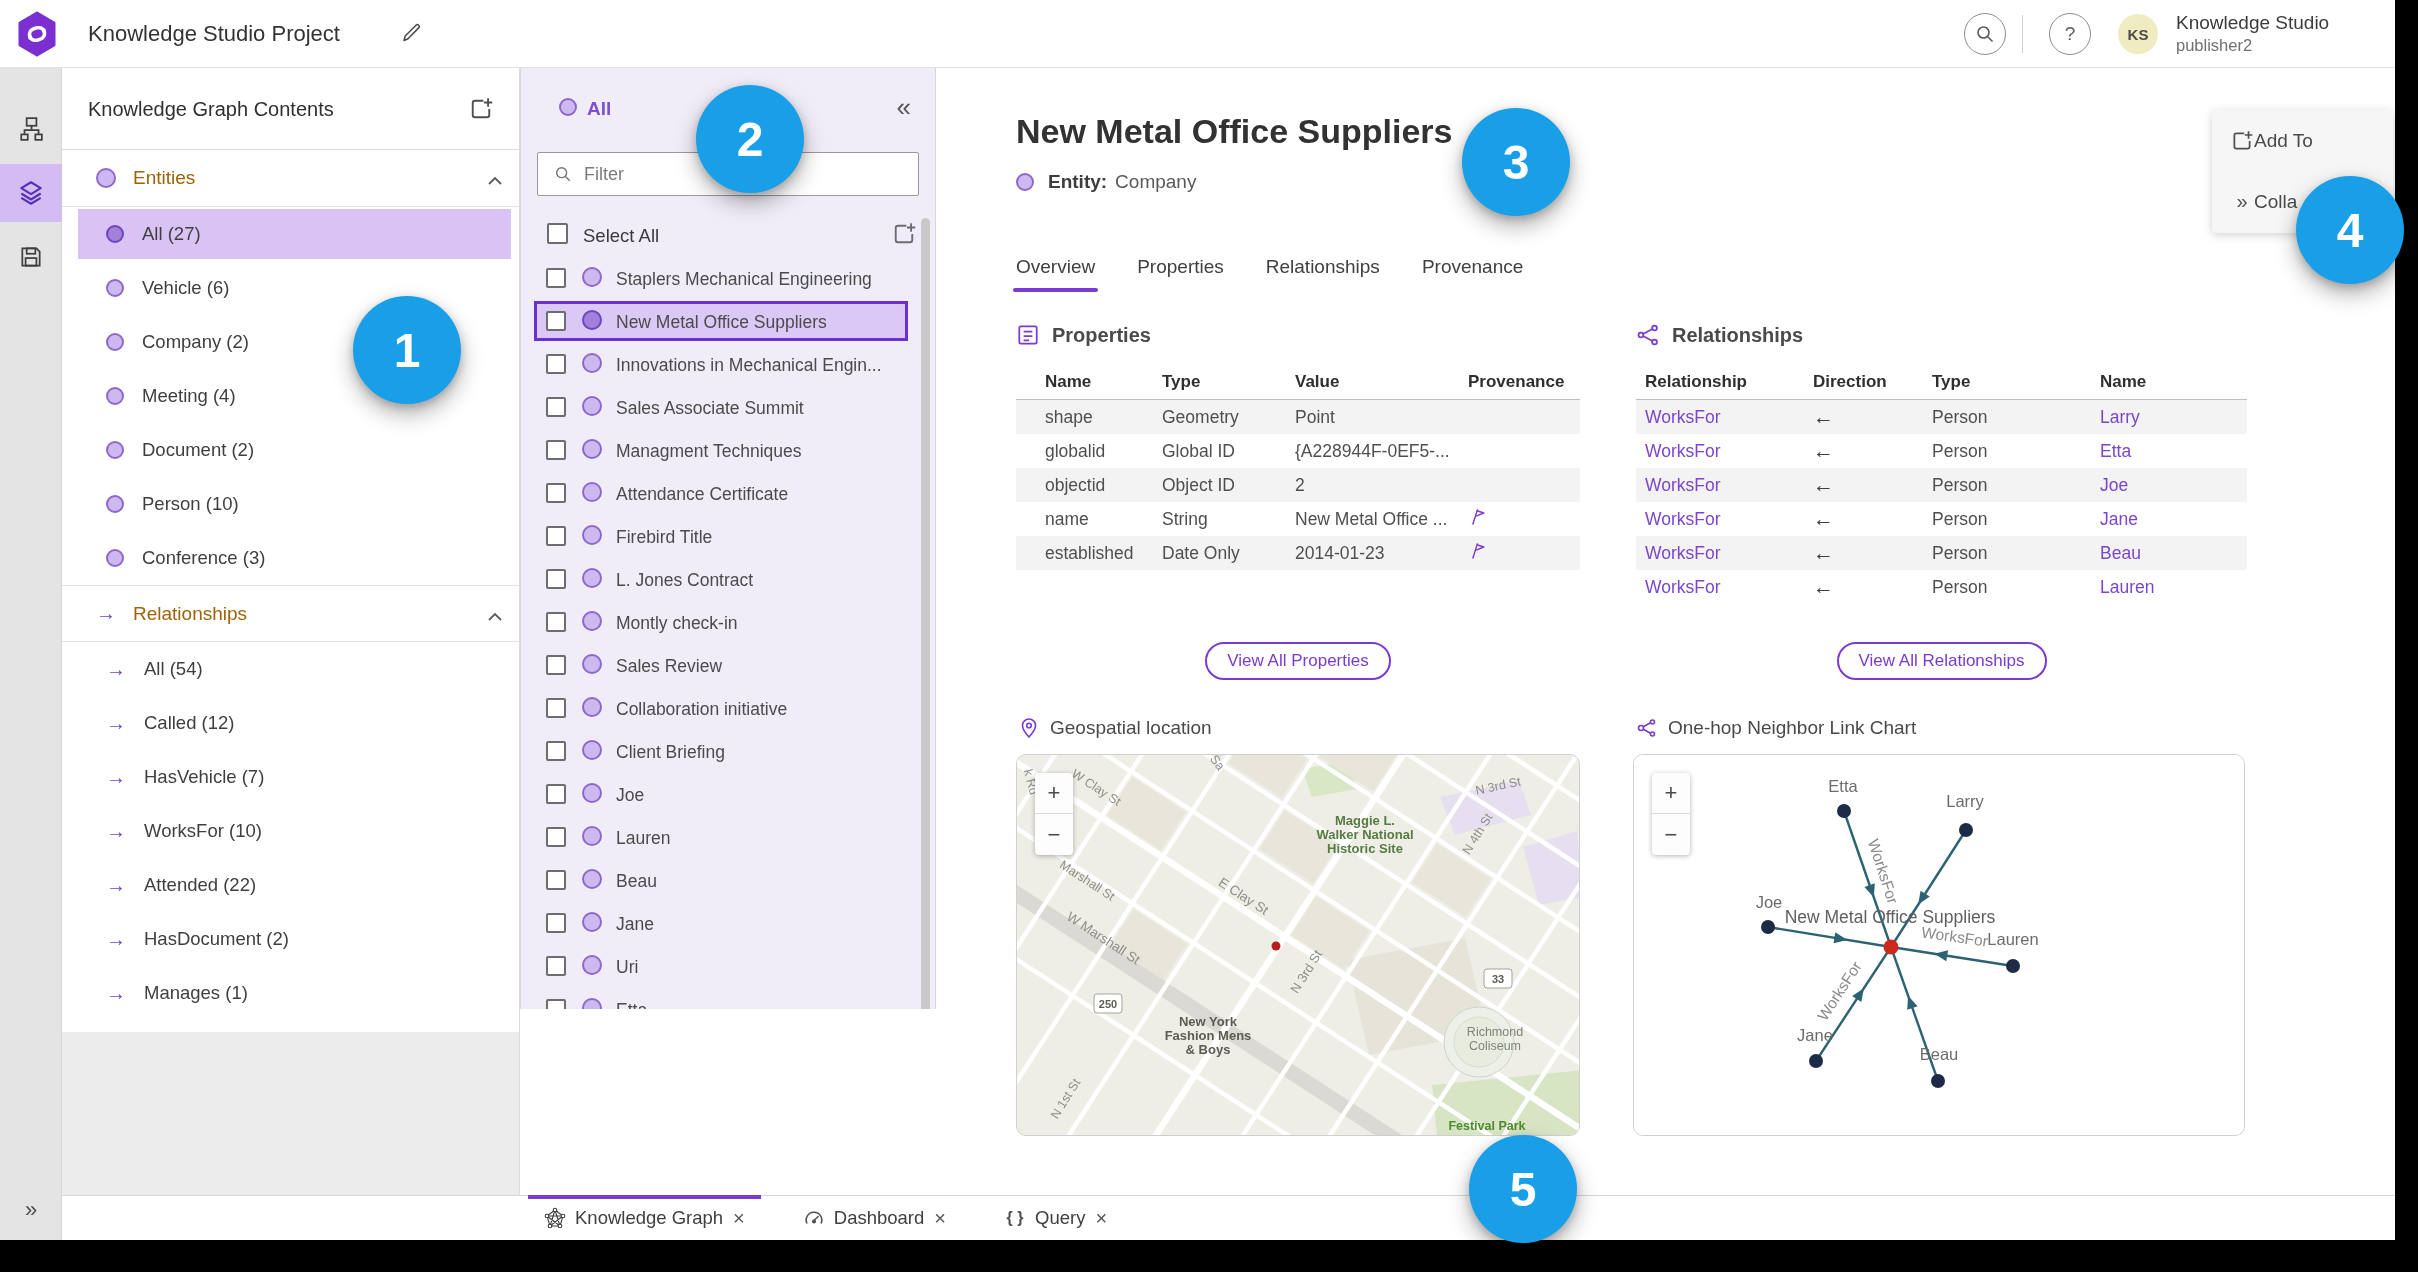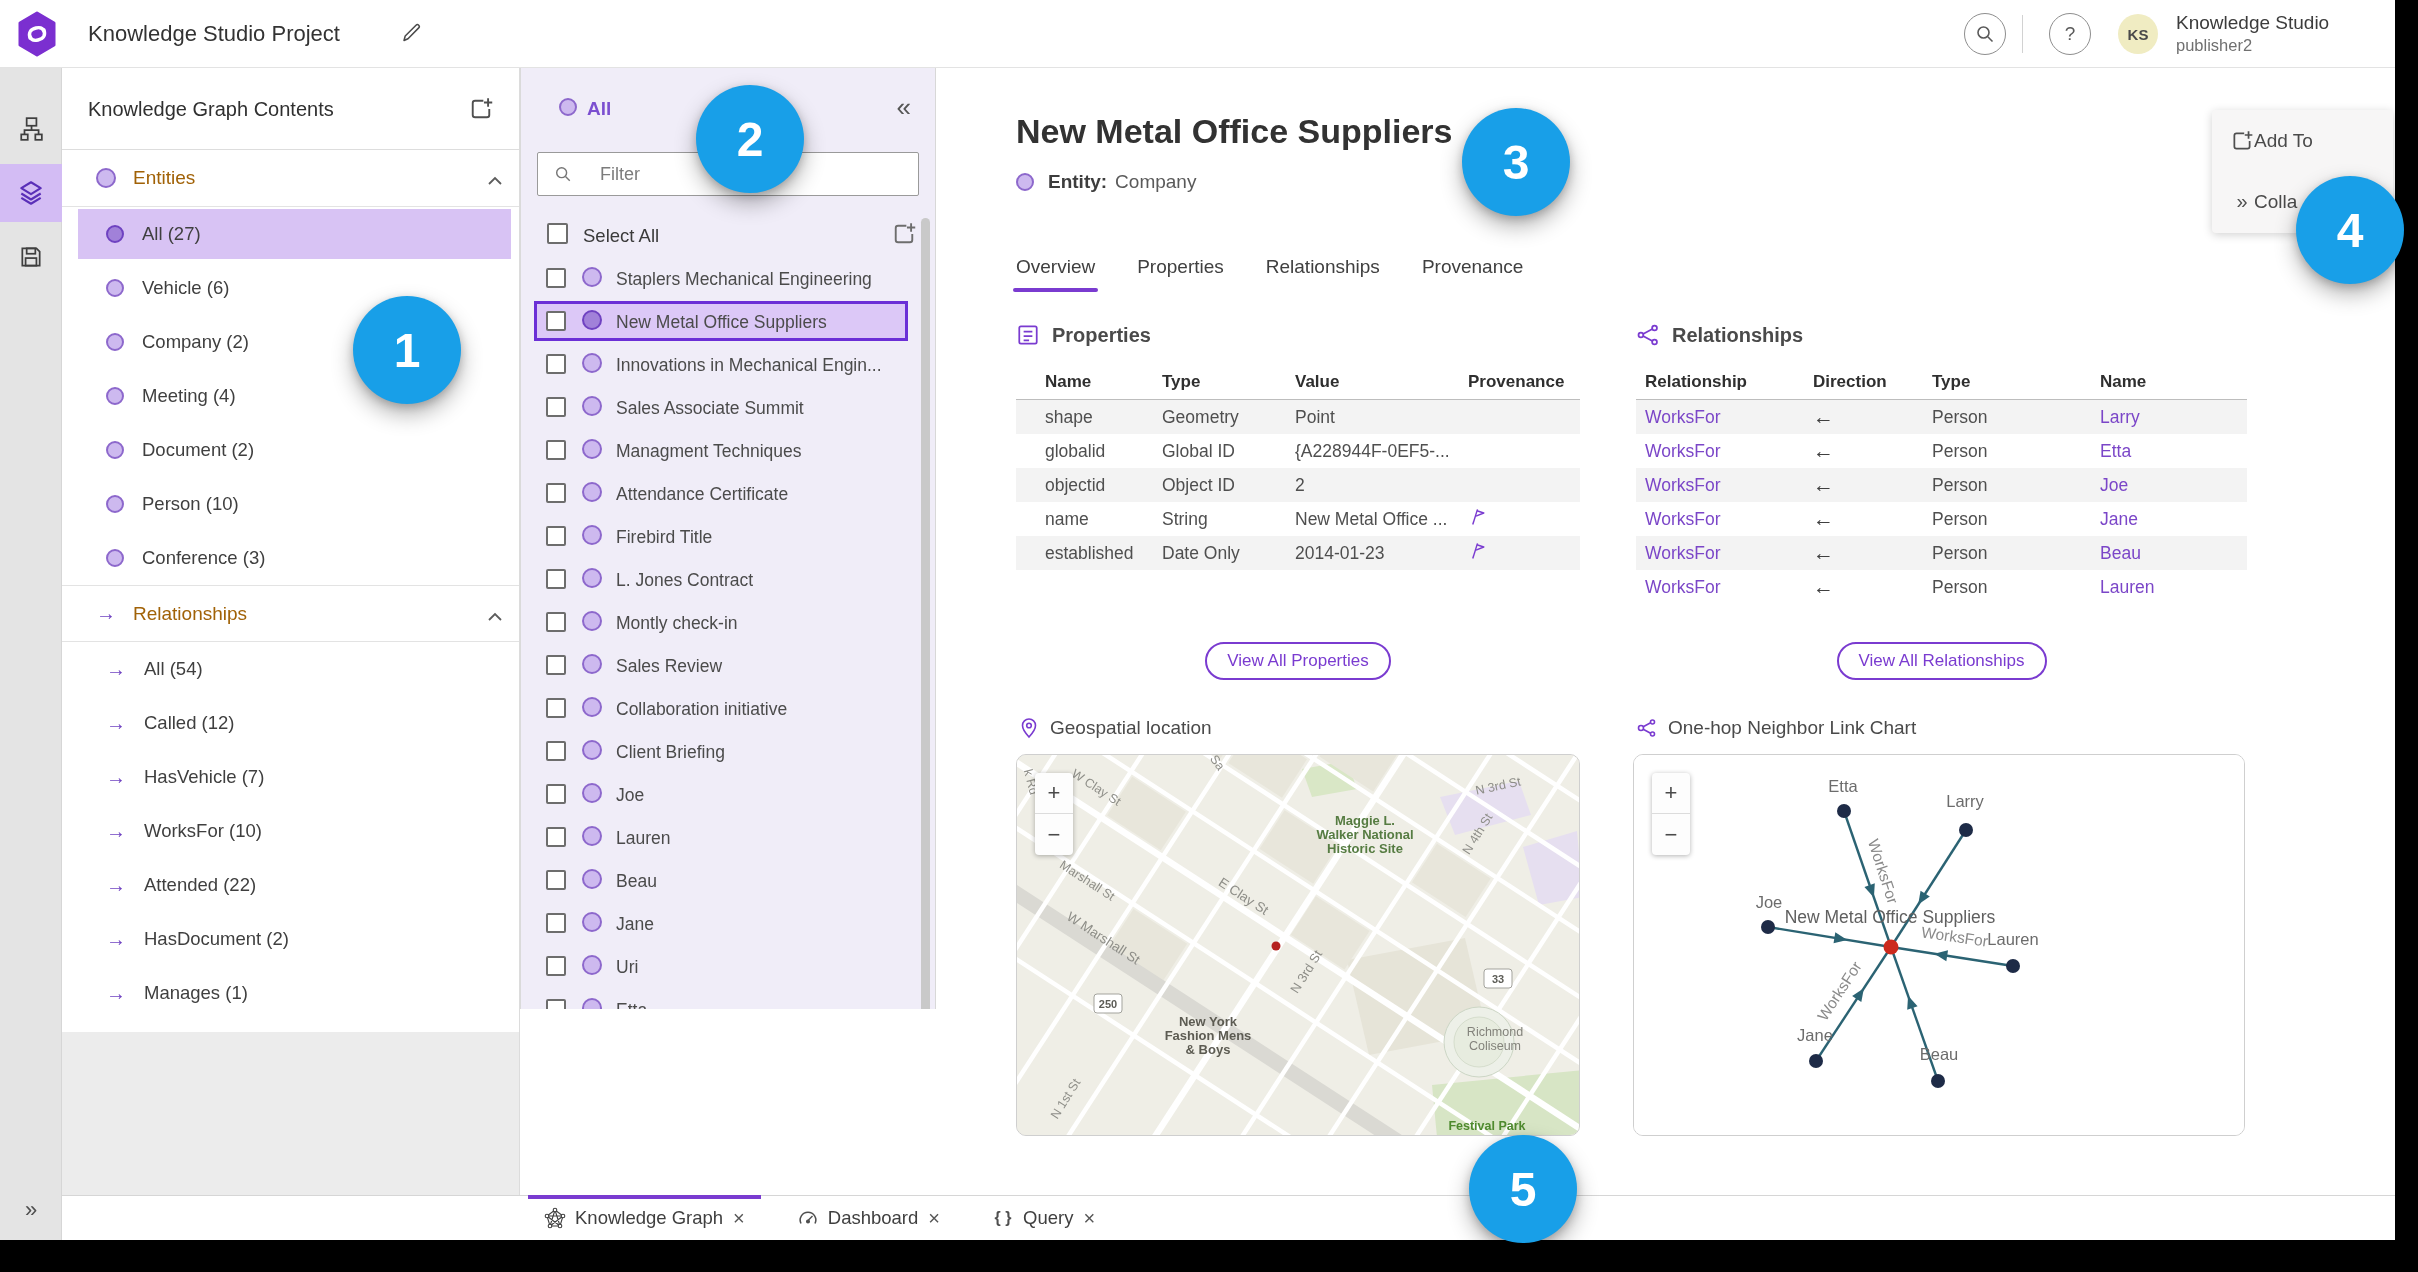--- a/index.html
+++ b/index.html
@@ -48,21 +48,21 @@
   .c-item.selected::before { content:''; position:absolute; left:16px; right:8px; top:2px; bottom:2px; background:#d8c3f4; }
 
   
   .listpanel { position:absolute; left:520px; top:68px; width:416px; height:941px; background:#f0edf8; border-left:1px solid #dadada; border-right:1px solid #d8d8d8; overflow:hidden; }
   .lp-head { position:relative; height:82px; }
   .lp-head .circle-ic { position:absolute; left:38px; top:30px; }
   .lp-title { position:absolute; left:66px; top:30px; font-size:19px; font-weight:bold; color:#7b4fd0; }
   .lp-collapse { position:absolute; right:24px; top:24px; font-size:26px; color:#555; }
   .filter { position:absolute; left:16px; top:84px; width:382px; height:44px; background:#fff; border:1px solid #9a9a9a; border-radius:2px; display:flex; align-items:center; }
   .filter svg { margin-left:16px; }
-  .filter input { border:none; outline:none; font-size:18px; color:#3c3c3c; margin-left:28px; width:300px; background:transparent; font-family:inherit; }
+  .filter input { border:none; outline:none; font-size:18px; color:#3c3c3c; margin-left:12px; width:300px; background:transparent; font-family:inherit; }
   .filter input::placeholder { color:#7c7c7c; }
   .selall { position:absolute; left:0; top:145px; width:416px; height:44px; }
   .cb { display:inline-block; width:21px; height:21px; border:2px solid #6d6d6d; background:#fff; border-radius:2px; }
   .selall .cb { position:absolute; left:26px; top:10px; }
   .selall .slabel { position:absolute; left:62px; top:12px; font-size:18.5px; color:#3a3a3a; }
   .selall .p-add { left:370px; top:8px; }
   .l-items { position:absolute; left:0; top:190px; width:416px; }
   .l-item { position:relative; height:43px; }
   .l-item .cb { position:absolute; left:25px; top:10px; width:20px; height:20px; z-index:1; }
   .l-item .circle-ic { position:absolute; left:61px; top:9px; width:20px; height:20px; z-index:1; }
@@ -103,21 +103,21 @@
   .zoomctl .zbtn { width:38px; height:41px; display:flex; align-items:center; justify-content:center; font-size:22px; color:#4a4a4a; }
   .zoomctl .zbtn:first-child { border-bottom:1px solid #dcdcdc; }
 
   
   .flyout { position:absolute; left:2212px; top:110px; width:181px; height:123px; background:#f7f6f6; border-radius:4px; box-shadow:0 2px 10px rgba(0,0,0,.18); }
   .fly-item { position:relative; height:61px; display:flex; align-items:center; }
   .fly-item .ficon { margin-left:18px; width:24px; text-align:center; color:#4f4f4f; font-size:20px; }
   .fly-item .flabel { font-size:19px; color:#4a4a4a; }
 
   
-  .tabbar { position:absolute; left:62px; top:1195px; width:2333px; height:45px; background:#fff; border-top:1px solid #d6d6d6; display:flex; align-items:stretch; padding-left:466px; gap:20px; }
+  .tabbar { position:absolute; left:62px; top:1195px; width:2333px; height:45px; background:#fff; border-top:1px solid #d6d6d6; display:flex; align-items:stretch; padding-left:466px; gap:26px; }
   .btab { position:relative; display:flex; align-items:center; padding:0 16px; }
   .btab.active::before { content:''; position:absolute; left:0; right:0; top:-1px; height:4px; background:#7a3bd0; }
   .btab .blabel { font-size:18.5px; color:#3f3f3f; margin:0 10px 0 9px; }
   .btab .bclose { font-size:20px; color:#565656; }
   .btab .bicon { width:22px; display:flex; justify-content:center; color:#4f4f4f; font-size:16px; font-weight:bold; }
 
   
   .badge { position:absolute; width:108px; height:108px; border-radius:50%; background:#189fe8; color:#fff; font-size:48px; font-weight:bold; display:flex; align-items:center; justify-content:center; box-shadow:0 10px 22px rgba(0,0,0,.3), 0 3px 8px rgba(0,0,0,.18); z-index:50; }
 
   svg.icon { display:block; }

